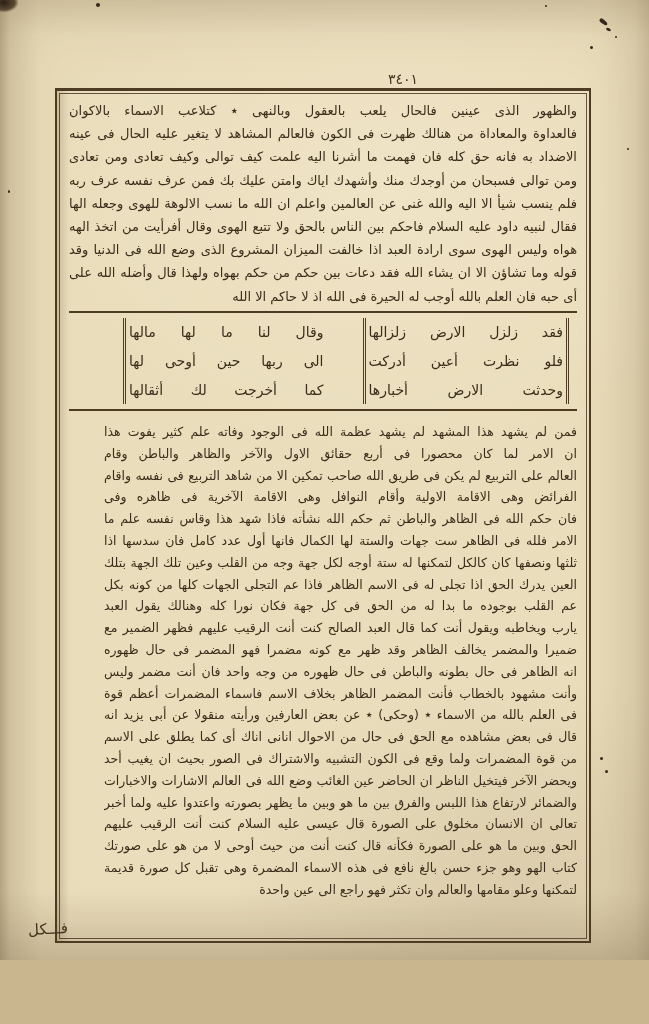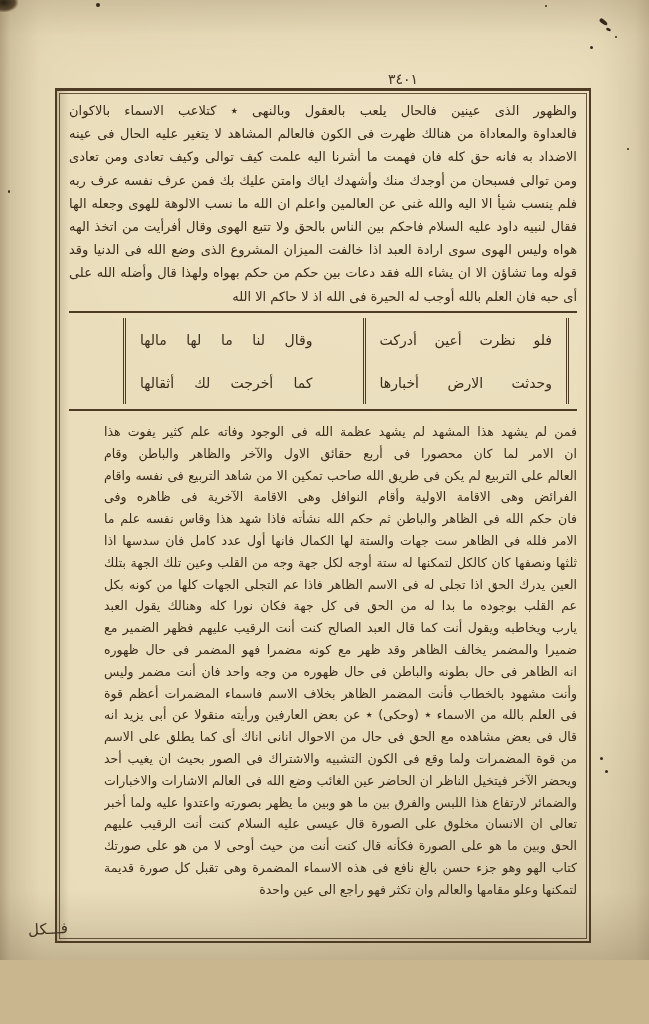--- a/index.html
+++ b/index.html
@@ -49,21 +49,21 @@
   .block-b .tline:last-child{text-align-last:start;}
   .block-a{height:210px;}
   .verse{
     display:flex;direction:rtl;align-items:stretch;
     border-top:2px solid #4e3b24;border-bottom:2px solid #4e3b24;
     height:86px;margin:2px 0 10px 0;
     padding:5px 8px 5px 18px;box-sizing:content-box;
   }
   .v-col{
     flex:1;display:flex;flex-direction:column;justify-content:space-around;
-    padding:0 14px;box-sizing:border-box;margin-left:36px;
+    padding:0 3px;box-sizing:border-box;margin-left:36px;
   }
   .v-right{border-right:3px double #4e3b24;border-left:3px double #4e3b24;}
   .v-left{border-left:3px double #4e3b24;}
   .v-line{
     direction:rtl;text-align:justify;text-align-last:justify;
     font-size:14px;line-height:26px;height:26px;overflow:hidden;color:#3b2d1b;
   }
   .block-b{margin-top:2px;margin-left:35px;}
   .catchword{
     position:absolute;left:28px;top:920px;font-size:15px;color:#43331e;
@@ -120,25 +120,27 @@
           <div class="tline">ومن توالى فسبحان من أوجدك منك وأشهدك اياك وامتن عليك بك فمن عرف نفسه عرف ربه</div>
           <div class="tline">فلم ينسب شيأ الا اليه والله غنى عن العالمين واعلم ان الله ما نسب الالوهة للهوى وجعله الها</div>
           <div class="tline">فقال لنبيه داود عليه السلام فاحكم بين الناس بالحق ولا تتبع الهوى وقال أفرأيت من اتخذ الهه</div>
           <div class="tline">هواه وليس الهوى سوى ارادة العبد اذا خالفت الميزان المشروع الذى وضع الله فى الدنيا وقد تقرر</div>
           <div class="tline">قوله وما تشاؤن الا ان يشاء الله فقد دعات بين حكم من حكم بهواه ولهذا قال وأضله الله على علم</div>
           <div class="tline">أى حبه فان العلم بالله أوجب له الحيرة فى الله اذ لا حاكم الا الله</div>
         </div>
 
       <div class="verse">
         <div class="v-col v-right">
+            <div class="v-line">فقد زلزل الارض زلزالها</div>
             <div class="v-line">فلو نظرت أعين أدركت</div>
             <div class="v-line">وحدثت الارض أخبارها</div>
           </div>
         <div class="v-col v-left">
             <div class="v-line">وقال لنا ما لها مالها</div>
+            <div class="v-line">الى ربها حين أوحى لها</div>
             <div class="v-line">كما أخرجت لك أثقالها</div>
           </div>
       </div>
 
       <div class="block-b">
           <div class="tline">فمن لم يشهد هذا المشهد لم يشهد عظمة الله فى الوجود وفاته علم كثير يفوت هذا المشهود واعلم</div>
           <div class="tline">ان الامر لما كان محصورا فى أربع حقائق الاول والآخر والظاهر والباطن وقام</div>
           <div class="tline">العالم على التربيع لم يكن فى طريق الله صاحب تمكين الا من شاهد التربيع فى نفسه واقام</div>
           <div class="tline">الفرائض وهى الاقامة الاولية وأقام النوافل وهى الاقامة الآخرية فى ظاهره وفى</div>
           <div class="tline">فان حكم الله فى الظاهر والباطن ثم حكم الله نشأته فاذا شهد هذا وقاس نفسه علم ما</div>

